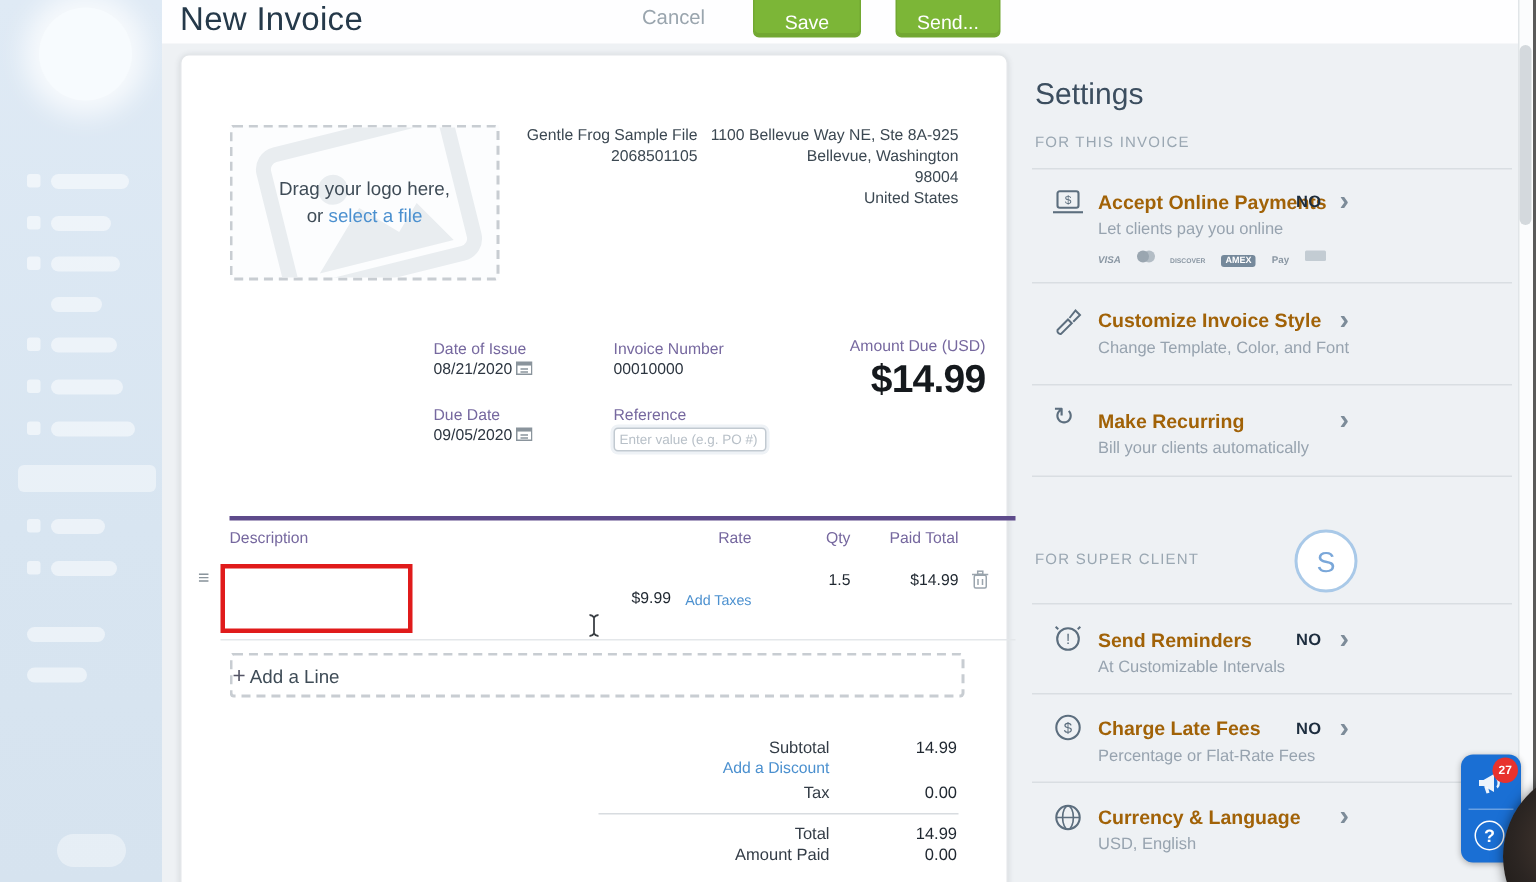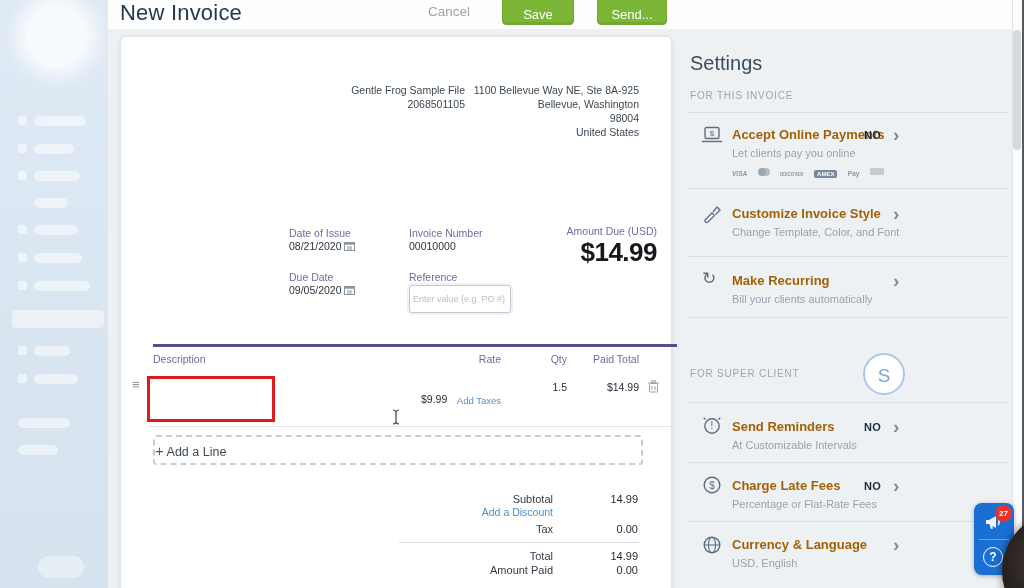--- a/index.html
+++ b/index.html
@@ -116,20 +116,31 @@
   </div>
 
   <div id="topbar" class="abs"></div>
   <div id="page-title" class="abs">New Invoice</div>
   <div id="cancel-btn" class="abs">Cancel</div>
   <div class="abs green-btn" style="left:502px;width:72px;">Save</div>
   <div class="abs green-btn" style="left:597px;width:70px;">Send...</div>
 
   <div id="card" class="abs">
 
+    <div id="logo-box" class="abs">
+      <svg id="logo-watermark" width="146" height="110" viewBox="0 0 146 110">
+        <rect x="10" y="8" width="126" height="94" rx="10" fill="none" stroke="#e9edf0" stroke-width="10"></rect>
+        <circle cx="52" cy="40" r="10" fill="#e9edf0"></circle>
+        <path d="M30 92 L66 56 L88 78 L104 62 L122 92 Z" fill="#e9edf0"></path>
+      </svg>
+      <div class="drop-text">
+        <span>Drag your logo here,</span><br>
+        <span>or </span><span class="link">select a file</span>
+      </div>
+    </div>
 
     <div class="abs right-block" style="right:206px;top:46px;">
       <div>Gentle Frog Sample File</div>
       <div>2068501105</div>
     </div>
 
     <div class="abs right-block" style="right:32px;top:46px;">
       <div>1100 Bellevue Way NE, Ste 8A-925</div>
       <div>Bellevue, Washington</div>
       <div>98004</div>
@@ -161,21 +172,21 @@
       </div>
     </div>
 
     <div class="abs" style="left:288px;top:190px;">
       <div class="plabel">Invoice Number</div>
       <div class="body-txt">00010000</div>
     </div>
 
     <div class="abs" style="left:288px;top:234px;">
       <div class="plabel">Reference</div>
-      <input type="text" style="margin-top: 2px; width: 102px; height: 28px; font-size: 9px; border: 1px solid rgb(194, 202, 209); border-radius: 3px; box-shadow: rgb(238, 242, 246) 0px 0px 0px 2px; padding: 0px 3px; color: rgb(51, 51, 51);" placeholder="Enter value (e.g. PO #)">
+      <input type="text" style="margin-top: 2px; width: 102px; height: 16px; font-size: 9px; border: 1px solid rgb(194, 202, 209); border-radius: 3px; box-shadow: rgb(238, 242, 246) 0px 0px 0px 2px; padding: 0px 3px; color: rgb(51, 51, 51);" placeholder="Enter value (e.g. PO #)">
     </div>
 
     <div class="abs" style="right:14px;top:188px;text-align:right;">
       <div class="plabel">Amount Due (USD)</div>
       <div style="font-size:26px;font-weight:bold;color:#15191d;letter-spacing:-.5px;">$14.99</div>
     </div>
 
     <div class="abs purple-rule"></div>
     <div class="abs thead" style="left:32px;top:316px;">Description</div>
     <div class="abs thead" style="left:300px;top:316px;width:80px;text-align:right;">Rate</div>

